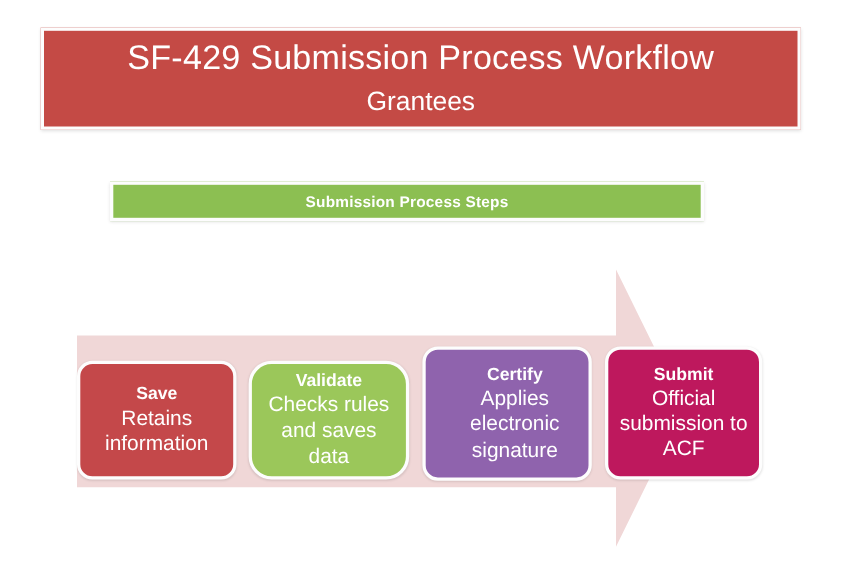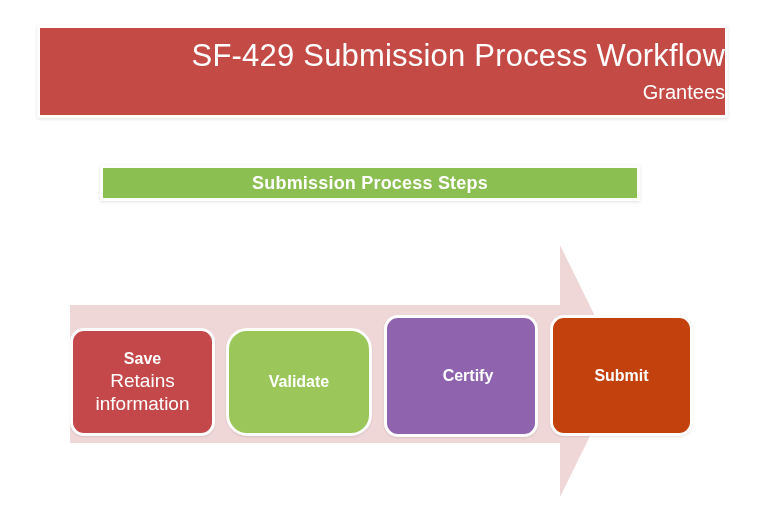--- a/index.html
+++ b/index.html
@@ -29,34 +29,34 @@
     left: 37px;
     top: 25px;
     width: 691px;
     height: 93px;
     background: #c44a45;
     box-sizing: border-box;
     border: 3px solid #fdfdfd;
     box-shadow: 0 1px 3px rgba(0,0,0,0.13);
     display: flex;
     flex-direction: column;
-    align-items: flex-end;
+    align-items: center;
     justify-content: center;
     color: #ffffff;
   }
   .title-main {
     font-size: 31px;
     font-weight: 400;
     letter-spacing: 0.2px;
     line-height: 1.15;
     text-align: center;
     white-space: nowrap;
   }
   .title-sub {
-    font-size: 20px;
+    font-size: 24px;
     font-weight: 400;
     line-height: 1.3;
     margin-top: 6px;
     text-align: center;
   }
 
   
   .section-bar {
     position: absolute;
     left: 100px;
@@ -66,21 +66,21 @@
     background: #8cbf52;
     box-sizing: border-box;
     border: 3px solid #fdfdfd;
     box-shadow: 0 1px 3px rgba(0,0,0,0.12);
     display: flex;
     align-items: center;
     justify-content: center;
   }
   .section-bar-label {
     color: #ffffff;
-    font-size: 18px;
+    font-size: 14px;
     font-weight: bold;
     letter-spacing: 0.2px;
     white-space: nowrap;
   }
 
   
   .arrow-layer {
     position: absolute;
     left: 0;
     top: 0;
@@ -118,21 +118,21 @@
   }
   .step-desc {
     font-size: 19px;
     font-weight: 400;
     line-height: 1.22;
   }
 
   .step-0 { left: 70px;  top: 328px; width: 145px; height: 108px; background: #c4484a; }
   .step-1 { left: 226px; top: 328px; width: 146px; height: 108px; background: #9bc75a; border-radius: 21px; }
   .step-2 { left: 384px; top: 315px; width: 154px; height: 122px; background: #8f63ad; padding-left: 20px; }
-  .step-3 { left: 550px; top: 315px; width: 143px; height: 121px; background: #c2410c; }
+  .step-3 { left: 550px; top: 315px; width: 143px; height: 121px; background: #be185d; }
 </style>
 </head>
 <body>
 
 <div id="canvas">
 
   <div class="title-banner">
     <div class="title-main">SF-429 Submission Process Workflow</div>
     <div class="title-sub">Grantees</div>
   </div>
@@ -147,24 +147,27 @@
 
   <div class="steps-layer">
 
     <div class="step-box step-0">
       <div class="step-title">Save</div>
       <div class="step-desc">Retains information</div>
     </div>
 
     <div class="step-box step-1">
       <div class="step-title">Validate</div>
+      <div class="step-desc">Checks rules and saves data</div>
     </div>
 
     <div class="step-box step-2">
       <div class="step-title">Certify</div>
+      <div class="step-desc">Applies electronic signature</div>
     </div>
 
     <div class="step-box step-3">
       <div class="step-title">Submit</div>
+      <div class="step-desc">Official submission to ACF</div>
     </div>
 
   </div>
 </div>
 
 </body></html>

